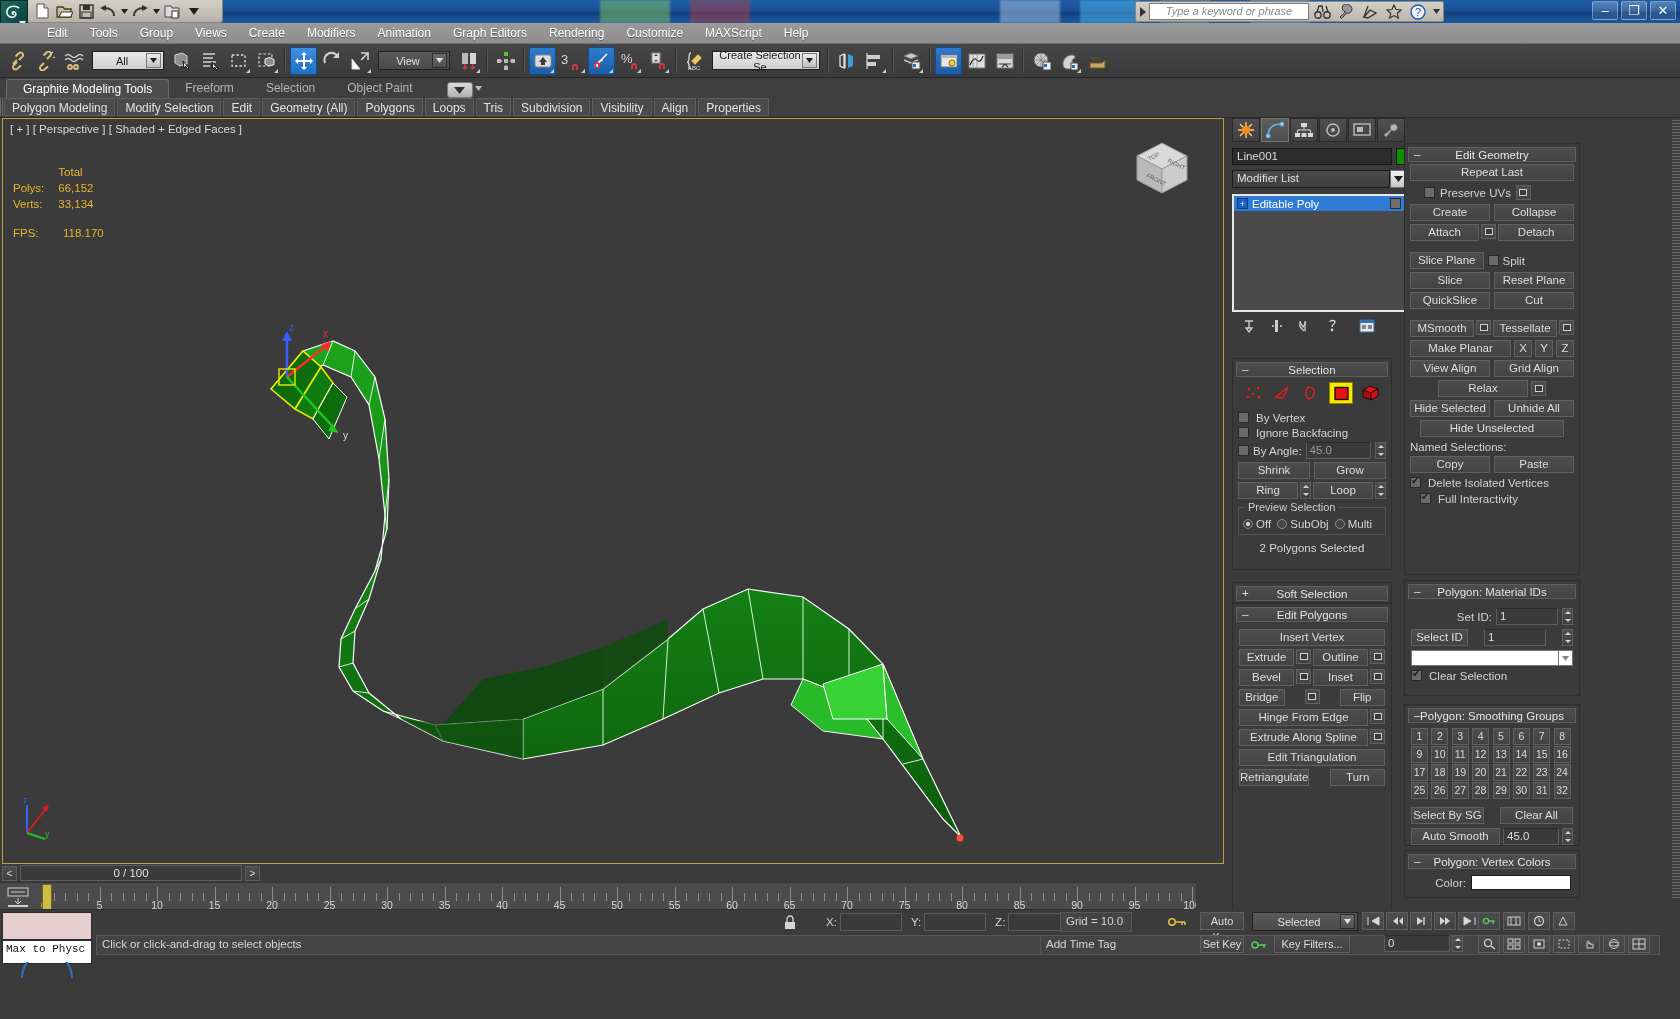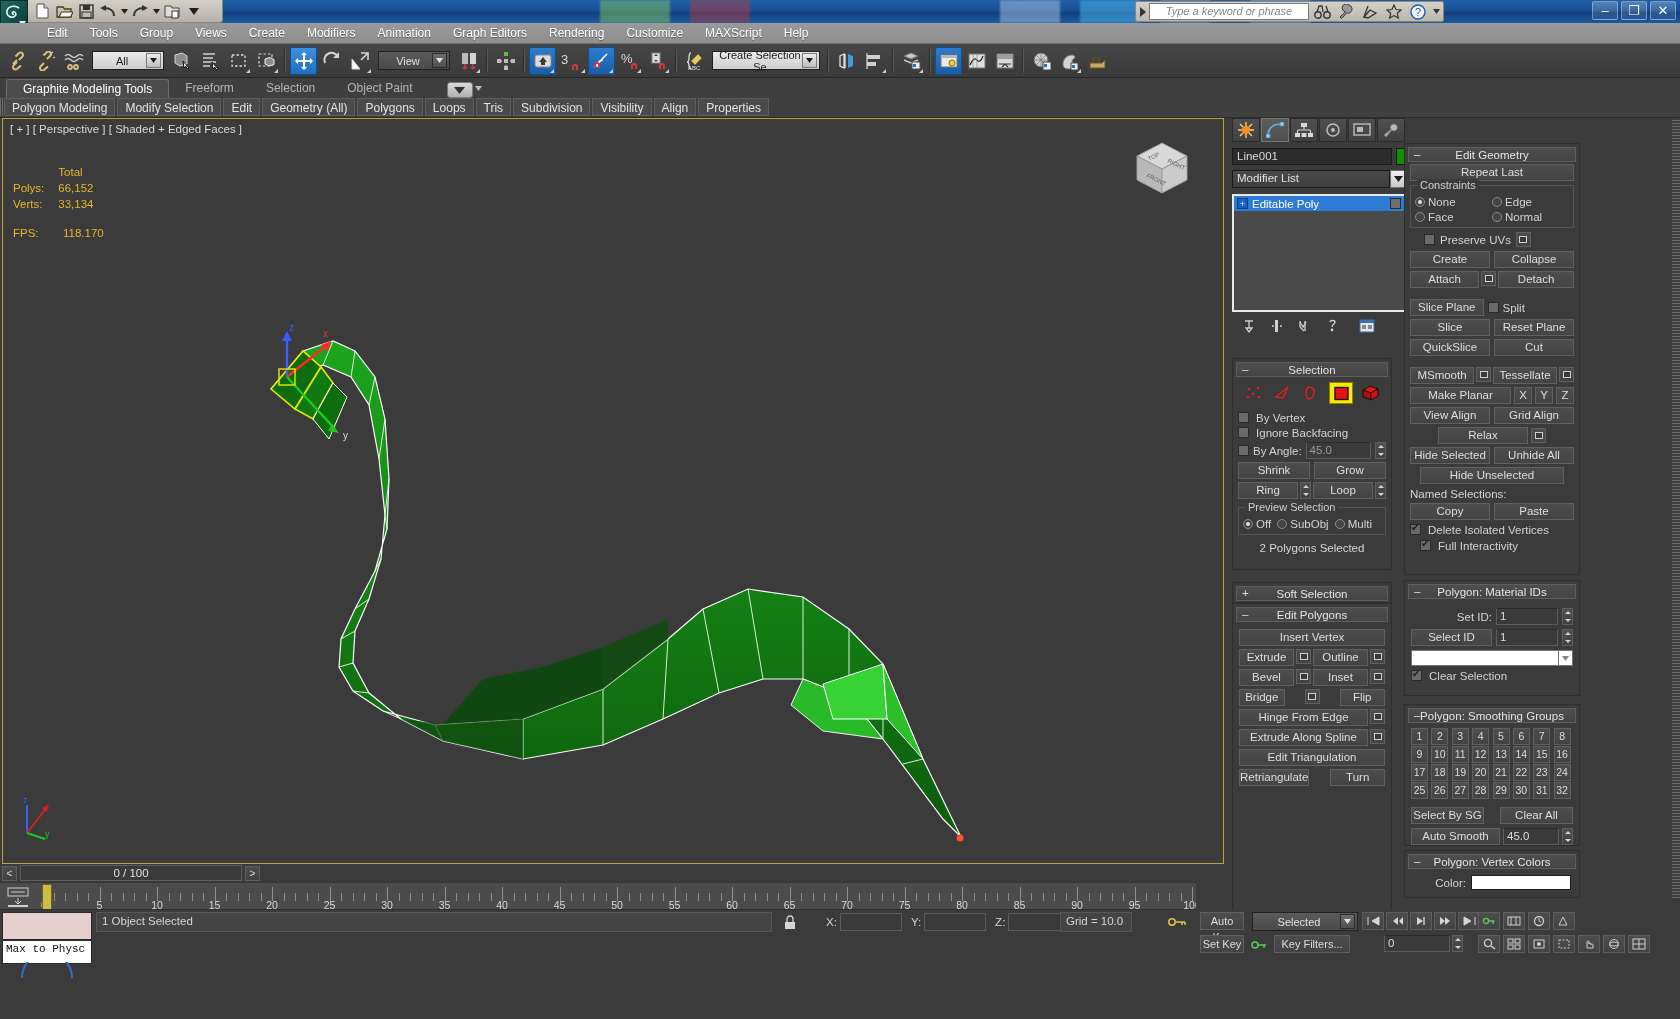--- a/index.html
+++ b/index.html
@@ -940,35 +940,20 @@
     </div>
 
     <div class="rollout" style="left:176px; top:25px; width:176px; height:432px;">
       <div class="ro-head">
         <span class="pm">–</span>
         <span>Edit Geometry</span>
       </div>
       <div style="padding:0 5px">
         <div class="btn" style="margin:2px 0">Repeat Last</div>
       </div>
-      <div class="grp">
-        <span class="lg">Constraints</span>
-        <div style="display:flex">
-          <span style="width:50%"><span class="rb on"></span>
-            <span class="lbl">None</span></span>
-          <span style="width:50%"><span class="rb"></span>
-            <span class="lbl">Edge</span></span>
-        </div>
-        <div style="display:flex; margin-top:3px">
-          <span style="width:50%"><span class="rb"></span>
-            <span class="lbl">Face</span></span>
-          <span style="width:50%"><span class="rb"></span>
-            <span class="lbl">Normal</span></span>
-        </div>
-      </div>
       <div style="padding:0 5px">
         <div style="display:flex; align-items:center; gap:5px; margin:4px 0 4px 14px">
           <span class="cb"></span>
           <span class="lbl">Preserve UVs</span>
           <span class="sqbtn">
               <s></s>
             </span>
         </div>
         <div style="display:flex; gap:4px; margin:3px 0">
           <div class="btn" style="flex:1">Create</div>
@@ -1050,21 +1035,21 @@
       </div>
       <div style="padding:3px 6px">
         <div style="display:flex; align-items:center; gap:4px; margin:4px 0">
           <span class="lbl" style="flex:1; text-align:right">Set ID:</span>
           <span class="fld" style="width:62px">1</span>
           <span class="spin">
               <i class="u"></i>
               <i class="d"></i>
             </span>
         </div>
-        <div style="display:flex; align-items:center; gap:4px; margin:4px 0">
+        <div style="display:flex; align-items:center; gap:16px; margin:4px 0">
           <div class="btn" style="flex:1">Select ID</div>
           <span class="fld" style="width:62px">1</span>
           <span class="spin">
               <i class="u"></i>
               <i class="d"></i>
             </span>
         </div>
         <div style="display:flex; margin:4px 0">
           <span style="flex:1; height:16px; background:#fff; border:1px solid #777"></span>
           <span style="width:14px; height:16px; background:#fff; border:1px solid #777; border-left:none; display:flex; align-items:center; justify-content:center">
@@ -1291,21 +1276,21 @@
     <div class="tl-slider"></div>
   </div>
 
   <div class="statusbar">
     <div class="mtp"></div>
     <div class="mtp2">Max to Physc</div>
     <svg style="position:absolute;left:20px;top:52px" width="54" height="18">
       <path d="M2 16a25 25 0 0150 0" fill="none" stroke="#2a6fc4" stroke-width="2"></path>
     </svg>
 
-    <div class="statfield" style="left:96px; top:2px; width:676px; height:20px">1 Object Selected</div>
+    <div class="statfield" style="left:96px; top:25px; width:946px; height:20px">Click or click-and-drag to select objects</div>
 
     <div style="position:absolute; left:782px; top:2px; width:16px; height:20px; display:flex; align-items:center; justify-content:center">
       <svg width="12" height="15" viewBox="0 0 12 15">
           <path d="M3 7V4a3 3 0 016 0v3" fill="none" stroke="#d6d6d6" stroke-width="1.3"></path>
           <rect x="1" y="7" width="10" height="7" fill="#d6d6d6"></rect>
         </svg>
     </div>
 
     <div style="position:absolute; left:826px; top:3px; display:flex; align-items:center; gap:3px">
       <span class="lbl">X:</span>
@@ -1318,20 +1303,21 @@
 
     <div class="statfield" style="left:1060px; top:2px; width:72px; height:20px">Grid = 10.0</div>
 
     <div style="position:absolute; left:1166px; top:2px; width:22px; height:20px; display:flex; align-items:center; justify-content:center">
       <svg width="18" height="12" viewBox="0 0 18 12">
           <circle cx="4" cy="6" r="3.2" fill="none" stroke="#e2c24a" stroke-width="1.5"></circle>
           <path d="M7 6h10M14 6v3M17 6v3" stroke="#e2c24a" stroke-width="1.5" fill="none"></path>
         </svg>
     </div>
 
+    <div class="statfield" style="left:1040px; top:25px; width:620px; height:20px">Add Time Tag</div>
 
     <div class="animbtn" style="position:absolute; left:1200px; top:2px; width:44px; height:18px; line-height:16px">Auto Key</div>
     <div class="animbtn" style="position:absolute; left:1200px; top:25px; width:44px; height:18px; line-height:16px">Set Key</div>
 
     <div style="position:absolute; left:1248px; top:25px; width:22px; height:18px; display:flex; align-items:center; justify-content:center">
       <svg width="16" height="14" viewBox="0 0 16 14">
           <circle cx="4" cy="8" r="3" fill="none" stroke="#5ac85a" stroke-width="1.5"></circle>
           <path d="M7 8h8M13 8v3" stroke="#5ac85a" stroke-width="1.5" fill="none"></path>
         </svg>
     </div>

